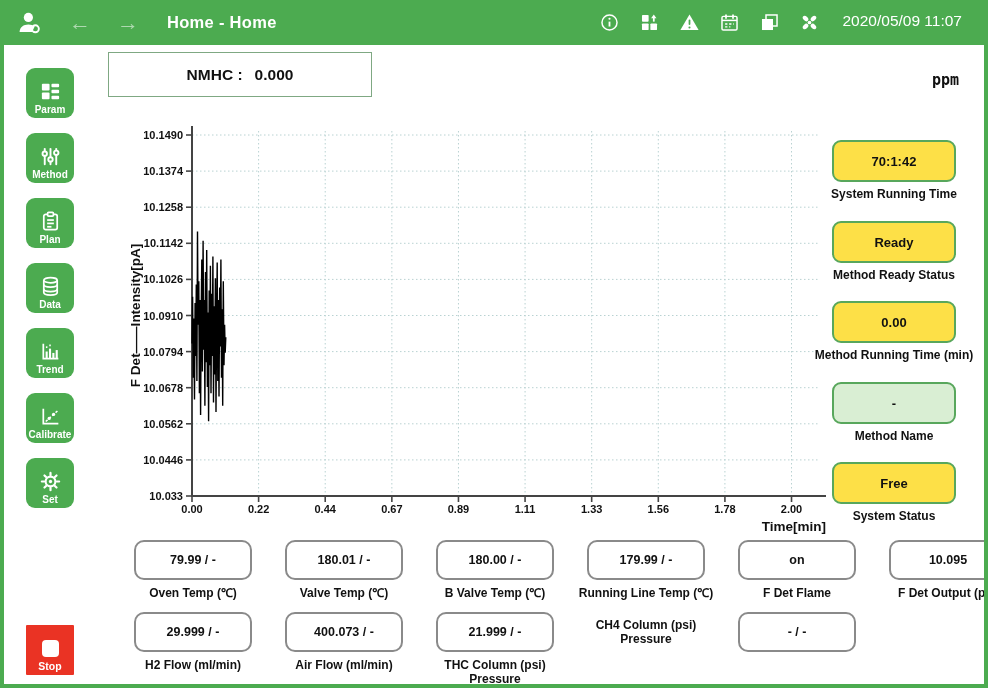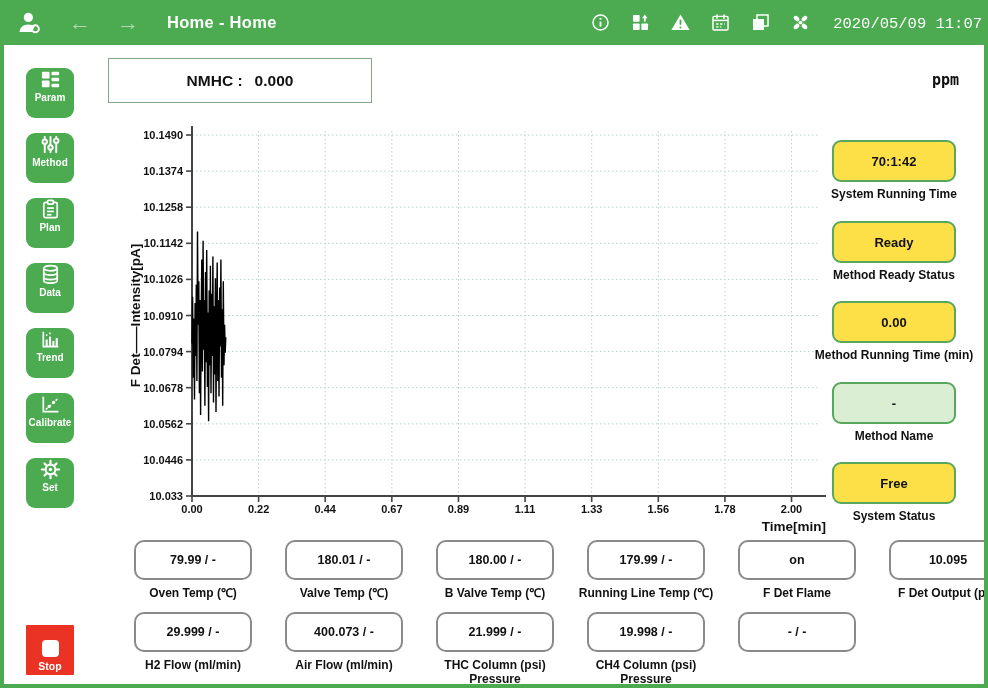--- a/index.html
+++ b/index.html
@@ -17,39 +17,39 @@
   .edge{position:absolute;background:var(--green);}
   .edge-l{left:0;top:45px;bottom:0;width:4px;}
   .edge-r{right:0;top:45px;bottom:0;width:4px;}
   .edge-b{left:0;right:0;bottom:0;height:4px;}
 
   
   .topbar{position:absolute;top:0;left:0;width:988px;height:45px;background:var(--green);display:flex;align-items:center;color:#fff;}
   .tb-user{margin-left:16px;width:27px;height:27px;flex:0 0 auto;}
   .tb-arrow{font-size:22px;line-height:1;color:rgba(255,255,255,.55);margin-left:26px;font-weight:bold;cursor:default;}
   .tb-title{margin-left:28px;font-size:16.5px;font-weight:bold;letter-spacing:.3px;}
-  .tb-right{margin-left:auto;display:flex;align-items:flex-end;gap:19px;margin-right:6px;font-family:Liberation Mono, monospace;}
+  .tb-right{margin-left:auto;display:flex;align-items:flex-start;gap:19px;margin-right:26px;}
   .tb-ic{width:21px;height:21px;display:inline-flex;}
   .tb-ic svg{width:100%;height:100%;}
   .tb-date{font-size:15.5px;margin-left:3px;white-space:nowrap;}
 
   
   .side-list{position:absolute;left:26px;top:68px;width:48px;}
   .side-btn{width:48px;height:50px;background:var(--green);border-radius:9px;margin-bottom:15px;
-    display:flex;flex-direction:column;align-items:center;justify-content:flex-end;padding-bottom:15px;cursor:pointer;}
+    display:flex;flex-direction:column;align-items:center;justify-content:flex-end;padding-bottom:3px;cursor:pointer;}
   .side-ic{width:23px;height:23px;margin-bottom:1px;}
   .side-ic svg{width:100%;height:100%;}
   .side-lab{color:#fff;font-size:10px;font-weight:bold;white-space:nowrap;}
   .stop-btn{position:absolute;left:26px;top:625px;width:48px;height:50px;background:#ea3324;border-radius:1px;
     display:flex;flex-direction:column;align-items:center;justify-content:flex-end;padding-bottom:3px;cursor:pointer;}
   .stop-ic{width:17px;height:17px;background:#fff;border-radius:4px;margin-bottom:3px;}
   .stop-lab{color:#fff;font-size:10.5px;font-weight:bold;}
 
   
-  .nmhc{position:absolute;left:108px;top:58px;width:264px;height:45px;border:1px solid #7fa883;background:#fff;
+  .nmhc{position:absolute;left:108px;top:52px;width:264px;height:45px;border:1px solid #7fa883;background:#fff;
     display:flex;align-items:center;justify-content:center;gap:12px;font-size:15.5px;font-weight:bold;}
   .ppm{position:absolute;left:932px;top:71px;font-family:"DejaVu Sans Mono",monospace;font-weight:bold;font-size:15px;}
 
   
   .chart-wrap{position:absolute;left:110px;top:113px;width:720px;height:435px;}
 
   
   .status-item{position:absolute;left:832px;width:124px;display:flex;flex-direction:column;align-items:center;}
   .st-box{width:124px;height:42px;border:2px solid var(--green-border);border-radius:9px;background:#fde047;
     display:flex;align-items:center;justify-content:center;font-weight:bold;font-size:13px;}
@@ -361,21 +361,20 @@
       </div>
       <div class="p-cell">
         <div class="p-box">400.073 / -</div>
         <div class="p-lab"><span>Air Flow (ml/min)</span></div>
       </div>
       <div class="p-cell">
         <div class="p-box">21.999 / -</div>
         <div class="p-lab"><span>THC Column (psi)</span><br><span>Pressure</span></div>
       </div>
       <div class="p-cell">
-        <div class="p-box">19.998 / -</div>
         <div class="p-lab"><span>CH4 Column (psi)</span><br><span>Pressure</span></div>
       </div>
       <div class="p-cell">
         <div class="p-box">- / -</div>
       </div>
     </div>
 
   <div class="edge edge-l"></div>
   <div class="edge edge-r"></div>
   <div class="edge edge-b"></div>

